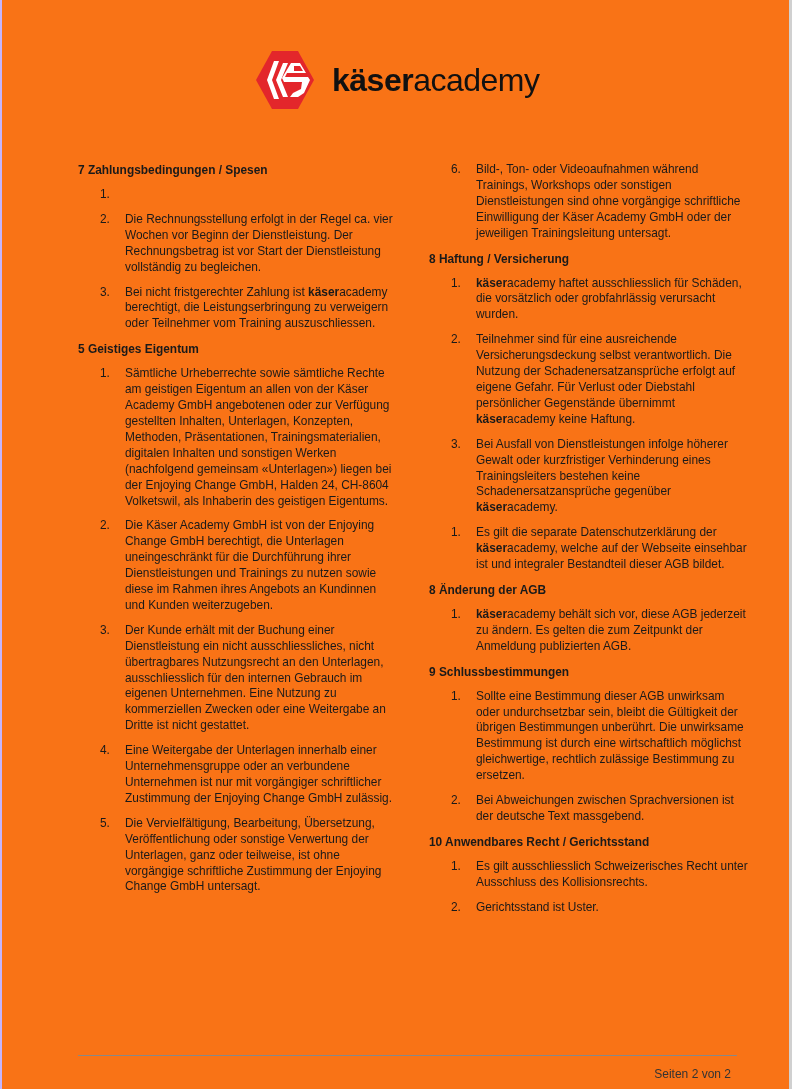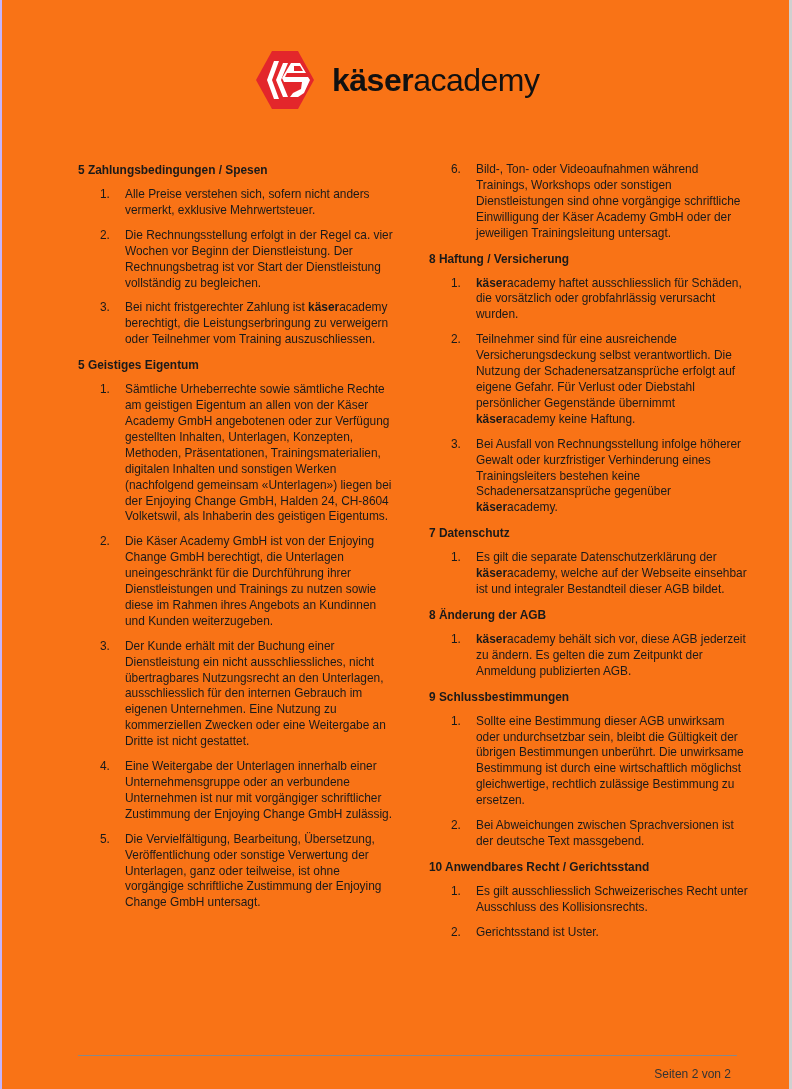--- a/index.html
+++ b/index.html
@@ -34,25 +34,24 @@
       <polygon points="20,12 13,31 20,50 25,50 18,31 25,12" fill="#fff"></polygon>
       <polygon points="29,14 22,31 29,48 34,48 27,31 34,14" fill="#fff"></polygon>
       <polygon points="37,14 46,14 52,24 33,24 31,28 54,28 56,31 50,44 44,48 36,48 39,44 47,40 48,33 30,33 28,29" fill="#fff"></polygon>
       <polygon points="40,17 46,17 49,22 40,22" fill="#e3262b"></polygon>
     </svg>
     <div class="logo-text"><b>käser</b><span class="light">academy</span></div>
   </div>
 
   <div class="col col-left">
     <section>
-      <h2>5 Zahlungsbedingungen / Spesen</h2>
+      <h2>7 Zahlungsbedingungen / Spesen</h2>
       <ol>
         <li>
             <span class="num">1.</span>
-            <span class="txt">Alle Preise verstehen sich, sofern nicht anders vermerkt, exklusive Mehrwertsteuer.</span>
           </li>
         <li>
             <span class="num">2.</span>
             <span class="txt">Die Rechnungsstellung erfolgt in der Regel ca. vier Wochen vor Beginn der Dienstleistung. Der Rechnungsbetrag ist vor Start der Dienstleistung vollständig zu begleichen.</span>
           </li>
         <li>
             <span class="num">3.</span>
             <span class="txt"><span>Bei nicht fristgerechter Zahlung ist </span><span class="brand"><b>käser</b><span>academy</span></span><span> berechtigt, die Leistungserbringung zu verweigern oder Teilnehmer vom Training auszuschliessen.</span></span>
           </li>
       </ol>
@@ -99,27 +98,26 @@
         <li>
             <span class="num">1.</span>
             <span class="txt"><span class="brand"><b>käser</b><span>academy</span></span><span> haftet ausschliesslich für Schäden, die vorsätzlich oder grobfahrlässig verursacht wurden.</span></span>
           </li>
         <li>
             <span class="num">2.</span>
             <span class="txt"><span>Teilnehmer sind für eine ausreichende Versicherungsdeckung selbst verantwortlich. Die Nutzung der Schadenersatzansprüche erfolgt auf eigene Gefahr. Für Verlust oder Diebstahl persönlicher Gegenstände übernimmt </span><span class="brand"><b>käser</b><span>academy</span></span><span> keine Haftung.</span></span>
           </li>
         <li>
             <span class="num">3.</span>
-            <span class="txt"><span>Bei Ausfall von Rechnungsstellung infolge höherer Gewalt oder kurzfristiger Verhinderung eines Trainingsleiters bestehen keine Schadenersatzansprüche gegenüber </span><span class="brand"><b>käser</b><span>academy</span></span><span>.</span></span>
+            <span class="txt"><span>Bei Ausfall von Dienstleistungen infolge höherer Gewalt oder kurzfristiger Verhinderung eines Trainingsleiters bestehen keine Schadenersatzansprüche gegenüber </span><span class="brand"><b>käser</b><span>academy</span></span><span>.</span></span>
           </li>
       </ol>
     </section>
 
     <section>
-      <h2>7 Datenschutz</h2>
       <ol>
         <li>
             <span class="num">1.</span>
             <span class="txt"><span>Es gilt die separate Datenschutzerklärung der </span><span class="brand"><b>käser</b><span>academy</span></span><span>, welche auf der Webseite einsehbar ist und integraler Bestandteil dieser AGB bildet.</span></span>
           </li>
       </ol>
     </section>
 
     <section>
       <h2>8 Änderung der AGB</h2>

